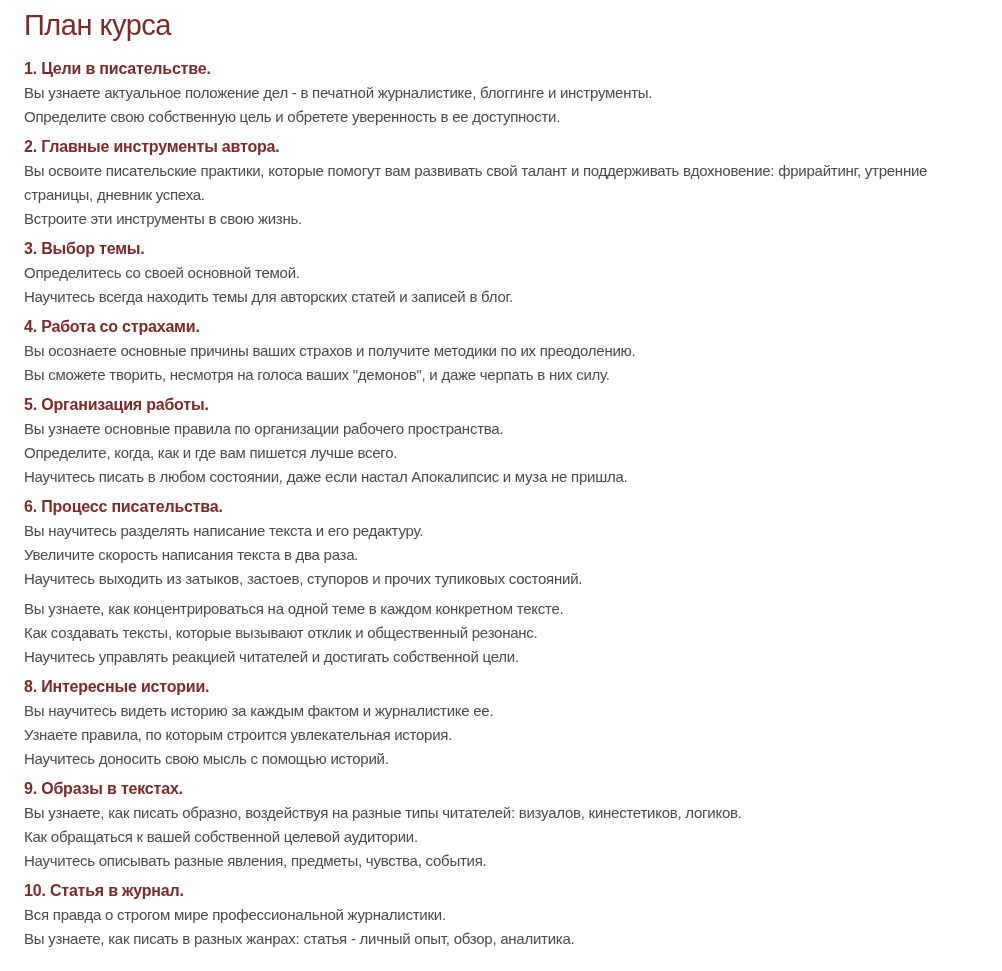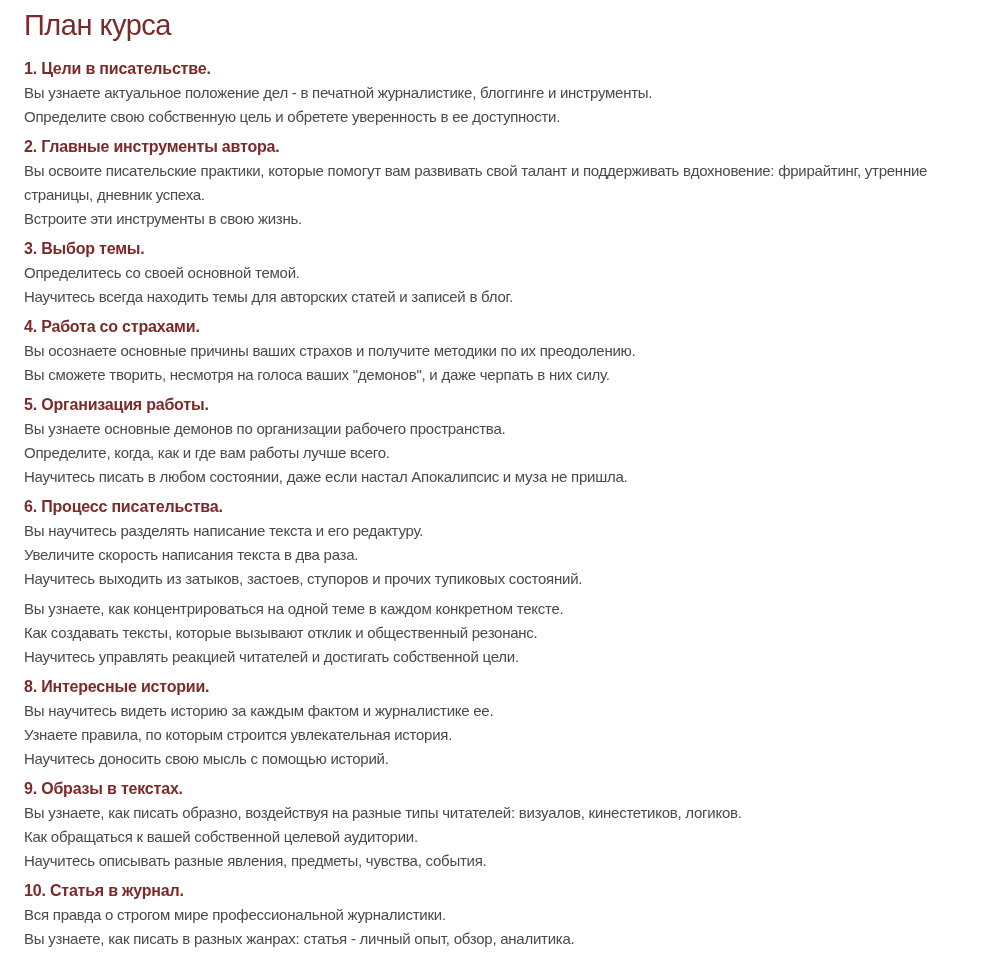--- a/index.html
+++ b/index.html
@@ -80,22 +80,22 @@
     <p class="section-heading">4. Работа со страхами.</p>
     <div>
           <p class="line">Вы осознаете основные причины ваших страхов и получите методики по их преодолению.</p>
           <p class="line">Вы сможете творить, несмотря на голоса ваших "демонов", и даже черпать в них силу.</p>
         </div>
   </div>
 
   <div class="section">
     <p class="section-heading">5. Организация работы.</p>
     <div>
-          <p class="line">Вы узнаете основные демонов по организации рабочего пространства.</p>
-          <p class="line">Определите, когда, как и где вам работы лучше всего.</p>
+          <p class="line">Вы узнаете основные правила по организации рабочего пространства.</p>
+          <p class="line">Определите, когда, как и где вам пишется лучше всего.</p>
           <p class="line">Научитесь писать в любом состоянии, даже если настал Апокалипсис и муза не пришла.</p>
         </div>
   </div>
 
   <div class="section">
     <p class="section-heading">6. Процесс писательства.</p>
     <div>
           <p class="line">Вы научитесь разделять написание текста и его редактуру.</p>
           <p class="line">Увеличите скорость написания текста в два раза.</p>
           <p class="line">Научитесь выходить из затыков, застоев, ступоров и прочих тупиковых состояний.</p>

